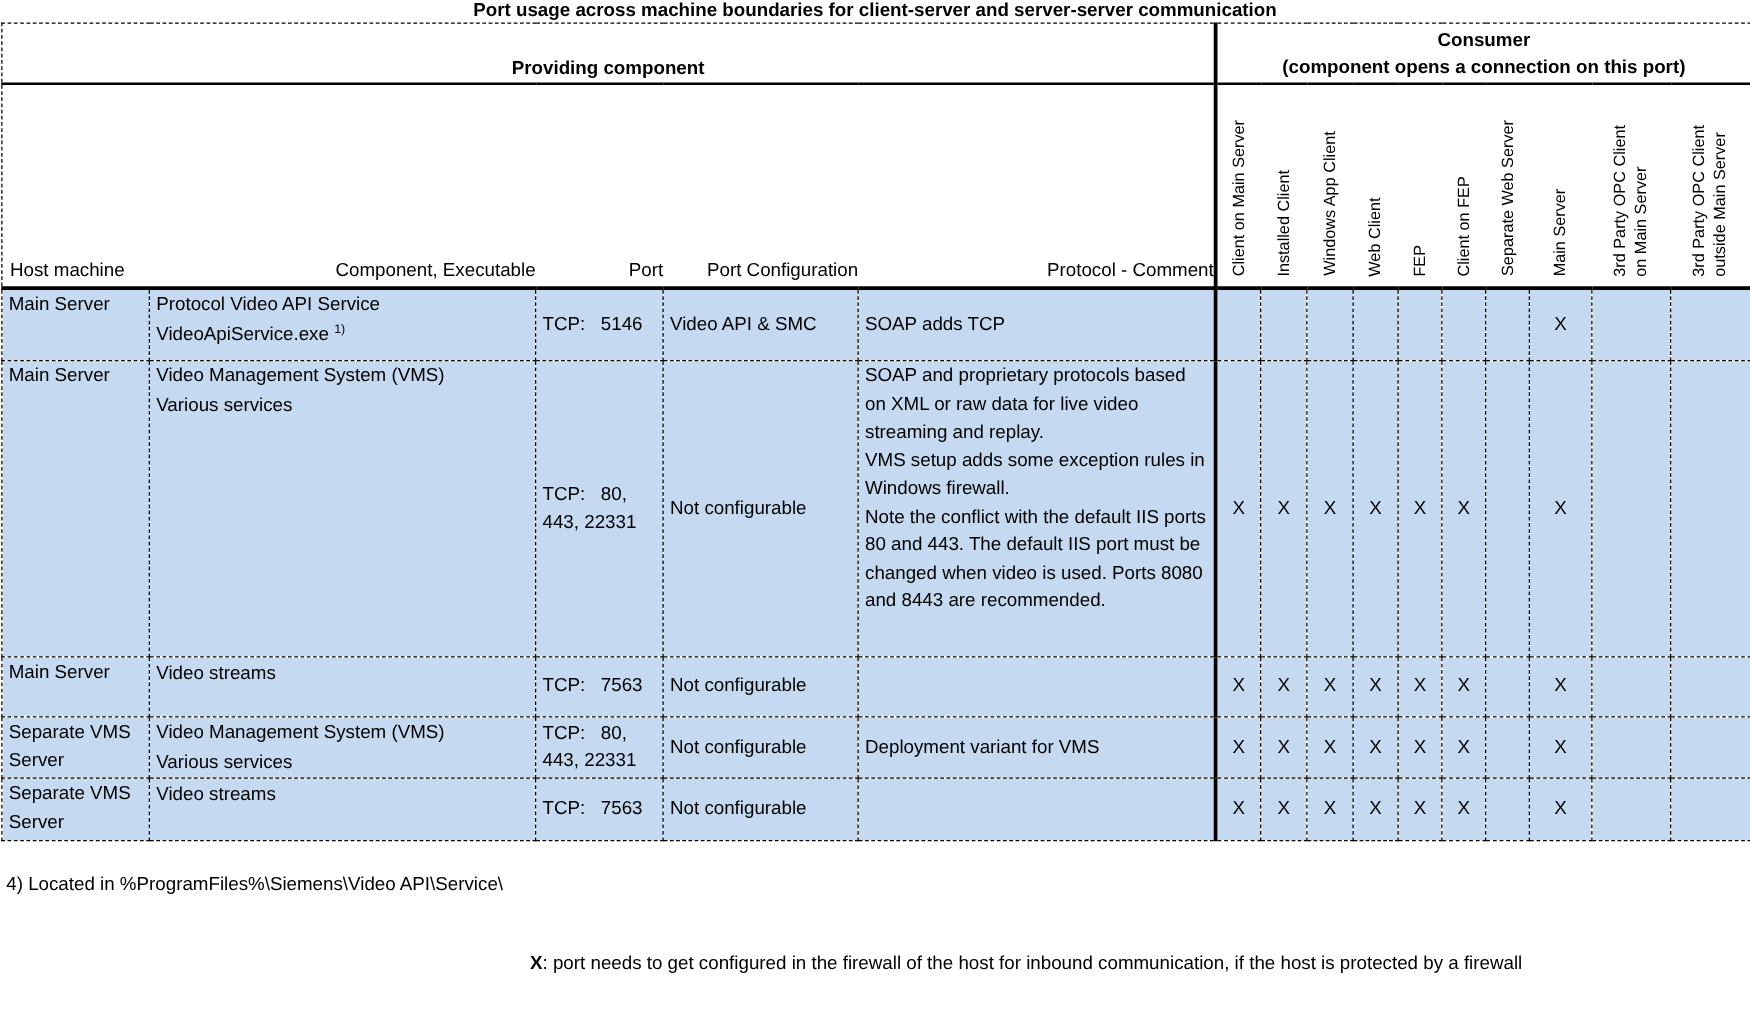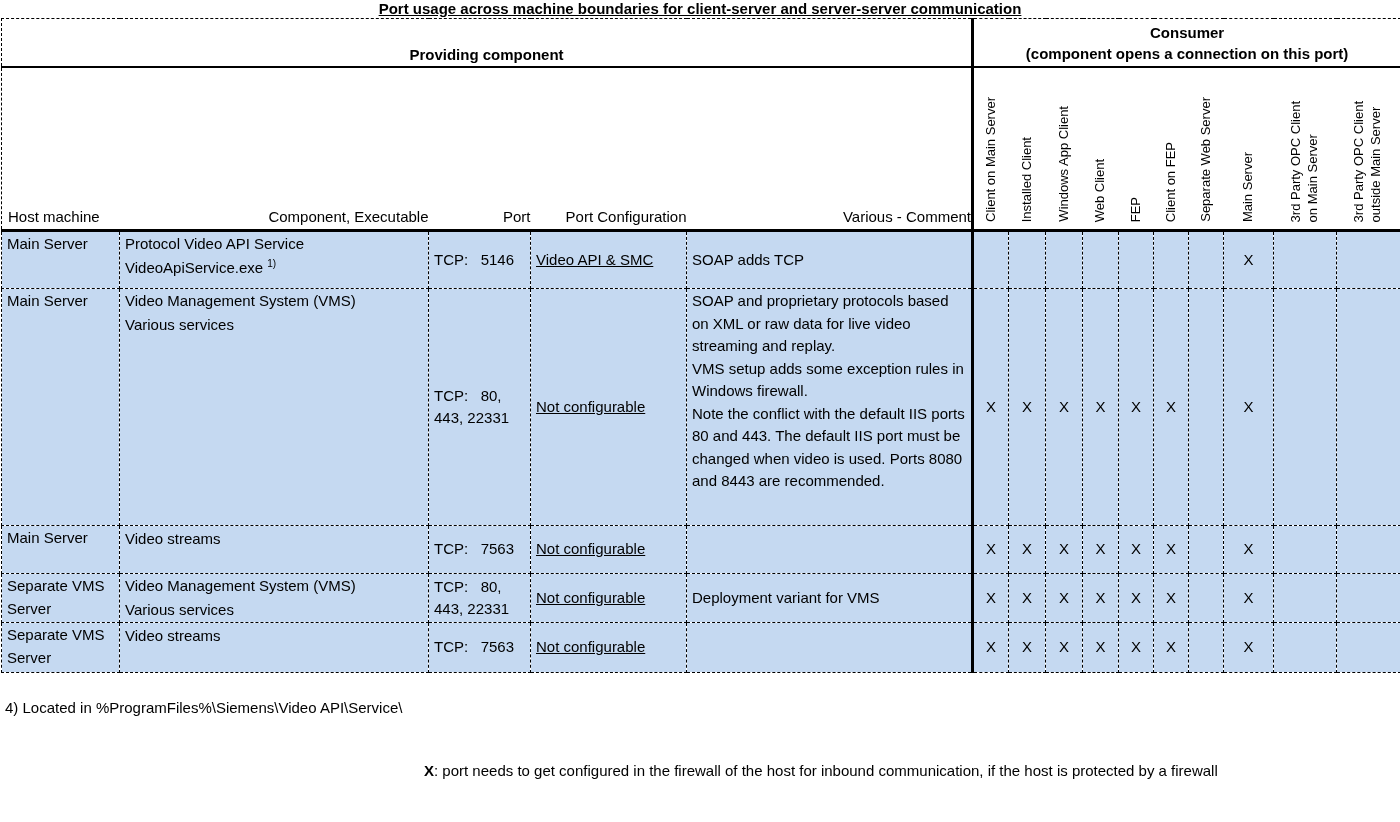--- a/index.html
+++ b/index.html
@@ -12,21 +12,20 @@
     font-family: "Liberation Sans", sans-serif;
     font-size: 15px;
     overflow: hidden;
   }
   .title {
     height: 18px;
     line-height: 18px;
     text-align: center;
     font-weight: bold;
     font-size: 15px;
-    text-decoration: underline;
   }
   table.port-table {
     border-collapse: collapse;
     table-layout: fixed;
     width: 1398px;
     margin-left: 1px;
   }
   td { padding: 0; overflow: hidden; }
 
   
@@ -80,21 +79,21 @@
   
   td.d {
     border: 1px dashed #000;
     background: #c5d9f1;
     padding: 1px 5px;
     line-height: 1.5;
   }
   td.host { vertical-align: top; }
   td.comp { vertical-align: top; white-space: pre-line; }
   td.port { vertical-align: middle; white-space: pre-wrap; }
-  td.pcfg { vertical-align: middle; text-decoration: underline; }
+  td.pcfg { vertical-align: middle; }
   td.cmt  { vertical-align: middle; white-space: pre-line; }
   td.cmt-top { vertical-align: top; }
   td.xc { text-align: center; vertical-align: middle; padding: 1px 0; }
   td.xfirst { border-left: 3px solid #000; }
   sup.sup { font-size: 10px; }
 
   
   .foot { margin: 26px 0 0 5px; }
   .foot-h { font-weight: bold; }
   .foot-n { margin-top: 6px; }
@@ -132,21 +131,21 @@
       <div>Consumer</div>
       <div>(component opens a connection on this port)</div>
     </td>
   </tr>
 
   <tr style="height:164px">
     <td class="hl first">Host machine</td>
     <td class="hl">Component, Executable</td>
     <td class="hl">Port</td>
     <td class="hl">Port Configuration</td>
-    <td class="hl last">Various - Comment</td>
+    <td class="hl last">Protocol - Comment</td>
     <td class="hr"><span class="vlabel">Client on Main Server</span></td>
     <td class="hr"><span class="vlabel">Installed Client</span></td>
     <td class="hr"><span class="vlabel">Windows App Client</span></td>
     <td class="hr"><span class="vlabel">Web Client</span></td>
     <td class="hr"><span class="vlabel">FEP</span></td>
     <td class="hr"><span class="vlabel">Client on FEP</span></td>
     <td class="hr"><span class="vlabel">Separate Web Server</span></td>
     <td class="hr"><span class="vlabel">Main Server</span></td>
     <td class="hr"><span class="vlabel">3rd Party OPC Client
 on Main Server</span></td>

